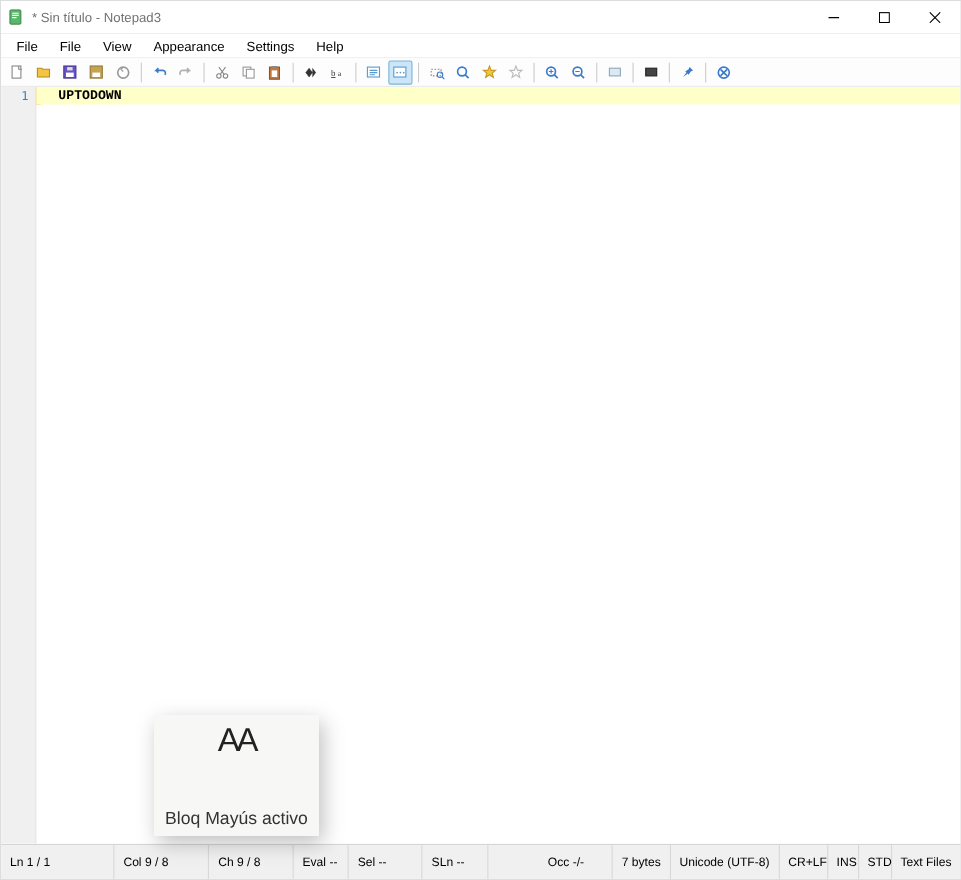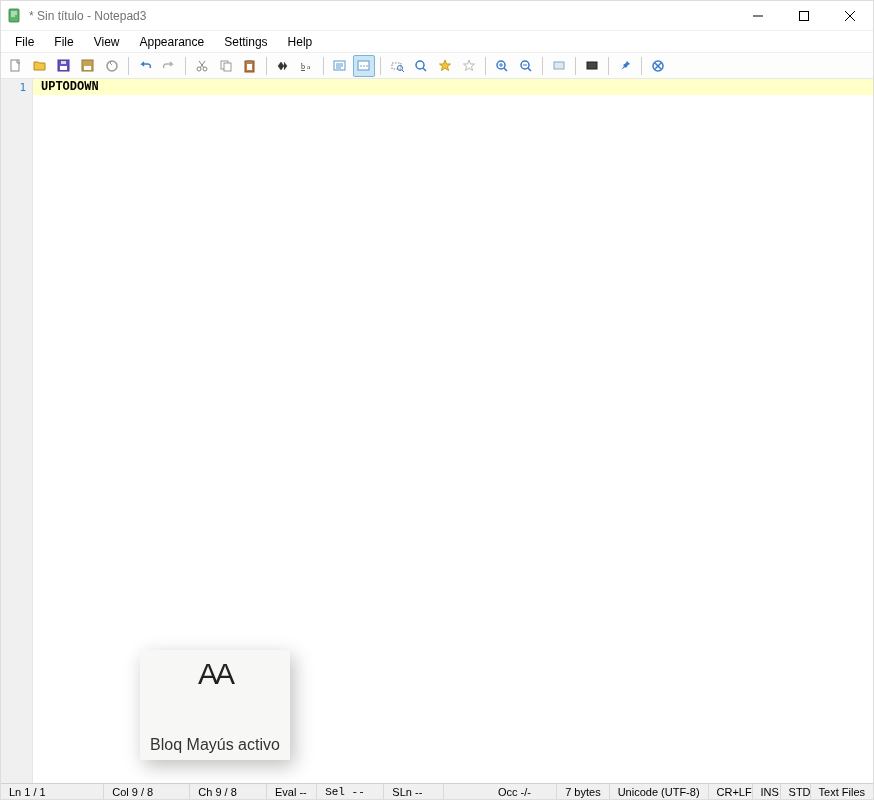--- a/index.html
+++ b/index.html
@@ -24,34 +24,34 @@
 .tb-btn { width: 22px; height: 22px; display: flex; align-items: center; justify-content: center; cursor: pointer; border: 1px solid transparent; border-radius: 2px; }
 .tb-btn.active { background: #cde6f7; border: 1px solid #7ab5d8; }
 .tb-sep { width: 1px; height: 18px; background: #ccc; margin: 0 3px; }
 .tb-btn svg { width: 16px; height: 16px; }
 
 
 .editor-area { flex: 1; display: flex; background: #fff; position: relative; overflow: hidden; }
 .gutter { width: 32px; background: #f0f0f0; border-right: 1px solid #e6e6e6; padding-top: 1px; text-align: right; }
 .line-num { color: #2a87c8; font-size: 11px; font-family: Consolas, monospace; padding: 0 6px; line-height: 16px; }
 .editor-content { flex: 1; position: relative; }
-.line { font-family: Consolas, 'Courier New', monospace; font-size: 12px; line-height: 16px; padding-left: 8px; }
+.line { font-family: Consolas, 'Courier New', monospace; font-size: 12px; line-height: 16px; padding-left: 20px; }
 .line.current { background: #ffffc8; }
 .current-marker { position: absolute; left: 32px; top: 0; width: 4px; height: 16px; background: #f0a030; }
 .editor-text { font-weight: bold; color: #000; }
 
 
-.statusbar { height: 16px; display: flex; align-items: stretch; background: #f0f0f0; border-top: 1px solid #d0d0d0; font-size: 11px; }
+.statusbar { height: 32px; display: flex; align-items: stretch; background: #f0f0f0; border-top: 1px solid #d0d0d0; font-size: 11px; }
 .status-panel { display: flex; align-items: center; padding: 0 8px; border-right: 1px solid #d8d8d8; white-space: nowrap; }
 .status-panel:last-child { border-right: none; }
 .sp-ln { width: 108px; }
 .sp-col { width: 90px; text-align: right; }
 .sp-ch { width: 80px; }
 .sp-eval { width: 52px; }
-.sp-sel { width: 70px; font-family: Liberation Mono, monospace; }
+.sp-sel { width: 70px; }
 .sp-sln { width: 62px; }
 .sp-occ { width: 70px; margin-left: 46px; }
 .sp-bytes { width: 54px; text-align: right; justify-content: flex-end; }
 .sp-enc { width: 100px; }
 .sp-eol { width: 44px; }
 .sp-ins { width: 28px; }
 .sp-std { width: 30px; }
 .sp-ft { }
 
 

